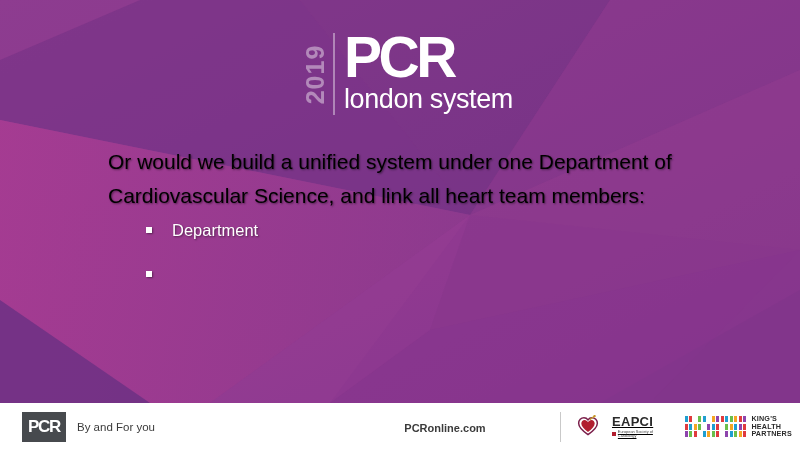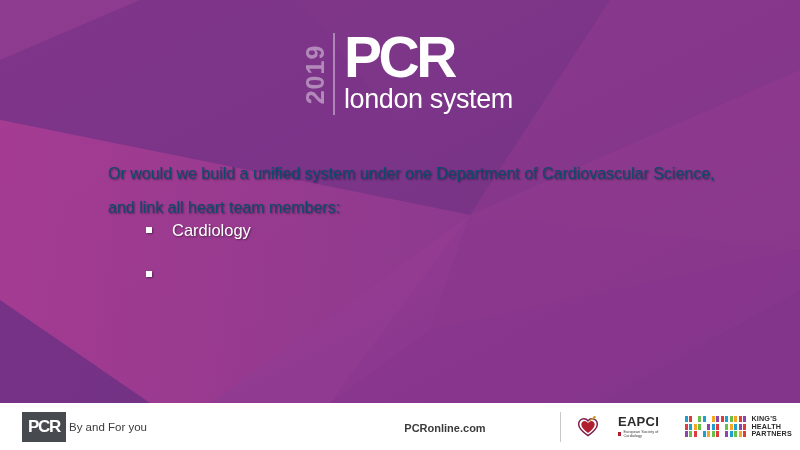--- a/index.html
+++ b/index.html
@@ -38,22 +38,22 @@
     font-size:57px; font-weight:700; color:#fff; line-height:.96;
     letter-spacing:-3.5px;
   }
   .logo-sub {
     font-size:27px; color:#fff; line-height:1; letter-spacing:-.4px;
     margin-top:1px; font-weight:300;
   }
 
   
   .body-copy {
-    position:absolute; left:108px; top:157px; width:620px;
-    color:#0c4a6e; font-size:16px; line-height:34px;
+    position:absolute; left:108px; top:145px; width:620px;
+    color:#000000; font-size:21px; line-height:34px;
     text-shadow:1px 1px 2px rgba(0,0,0,.45);
   }
 
   .bullets { position:absolute; left:146px; top:221px; width:520px; }
   .bullet {
     display:flex; align-items:flex-start;
     color:#fff; font-size:16.5px; line-height:1.1;
     text-shadow:1px 1px 2px rgba(0,0,0,.45);
     margin-bottom:25.5px;
   }
@@ -69,30 +69,30 @@
     background:#fff; display:flex; align-items:center;
   }
   .f-left { display:flex; align-items:center; padding-left:22px; width:330px; }
   .f-pcr-box {
     width:44px; height:30px; background:#474a4e;
     display:flex; align-items:center; justify-content:center;
   }
   .f-pcr-box span {
     color:#fff; font-size:17px; font-weight:700; letter-spacing:-1.3px;
   }
-  .f-tag { margin-left:3px; font-size:11.5px; color:#3b3b3b; }
+  .f-tag { margin-left:11px; font-size:11.5px; color:#3b3b3b; }
   .f-center { flex:1; text-align:center; }
   .f-center span { font-size:11px; color:#3b3b3b; font-weight:600; }
   .f-right {
     width:240px; display:flex; align-items:center; gap:14px;
     padding-right:8px; justify-content:flex-end;
   }
   .f-divider { width:1px; height:30px; background:#c9c9c9; margin-right:2px; }
 
-  .eapci { display:flex; align-items:center; gap:19px; }
+  .eapci { display:flex; gap:13px;text-decoration:underline; }
   .eapci-mark { width:22px; height:22px; flex:0 0 auto; }
   .eapci-text { display:flex; flex-direction:column; line-height:1; }
   .eapci-name { font-size:13px; font-weight:700; color:#2b2b2b; letter-spacing:.3px; }
   .eapci-sub {
     font-size:3.9px; color:#444; margin-top:2.5px;
     display:flex; align-items:center; gap:2px;
   }
   .eapci-sub i { width:4px; height:4px; background:#b11e2f; display:inline-block; }
 
   .khp { display:flex; align-items:center; gap:5px; }
@@ -151,21 +151,21 @@
       <div class="logo-pcr">PCR</div>
       <div class="logo-sub">london system</div>
     </div>
   </div>
 
   <div class="body-copy">Or would we build a unified system under one Department of Cardiovascular Science, and link all heart team members:</div>
 
   <div class="bullets">
     <div class="bullet">
       <span class="bullet-marker"></span>
-      <span>Cardiology</span>
+      <span>Department</span>
     </div>
     <div class="bullet">
       <span class="bullet-marker"></span>
     </div>
   </div>
 
   <div class="footer">
 
     <div class="f-left">
       <div class="f-pcr-box">

